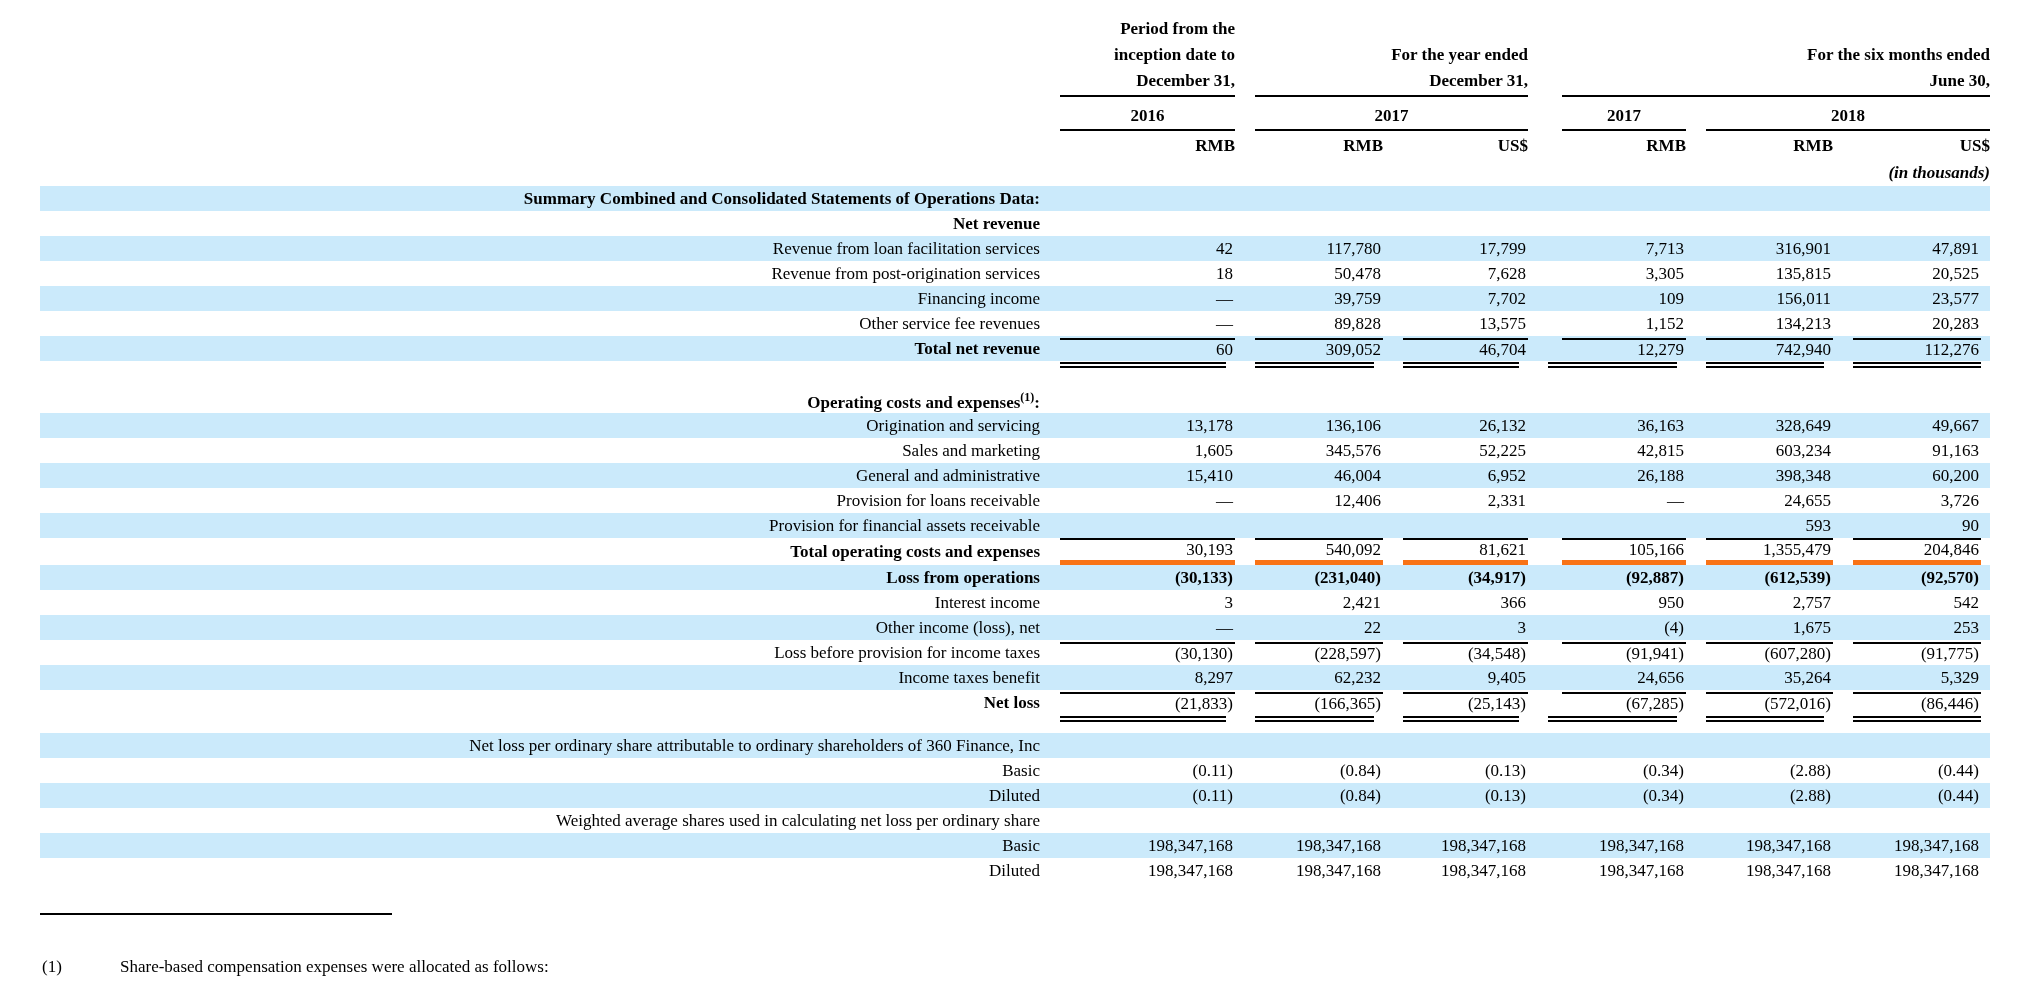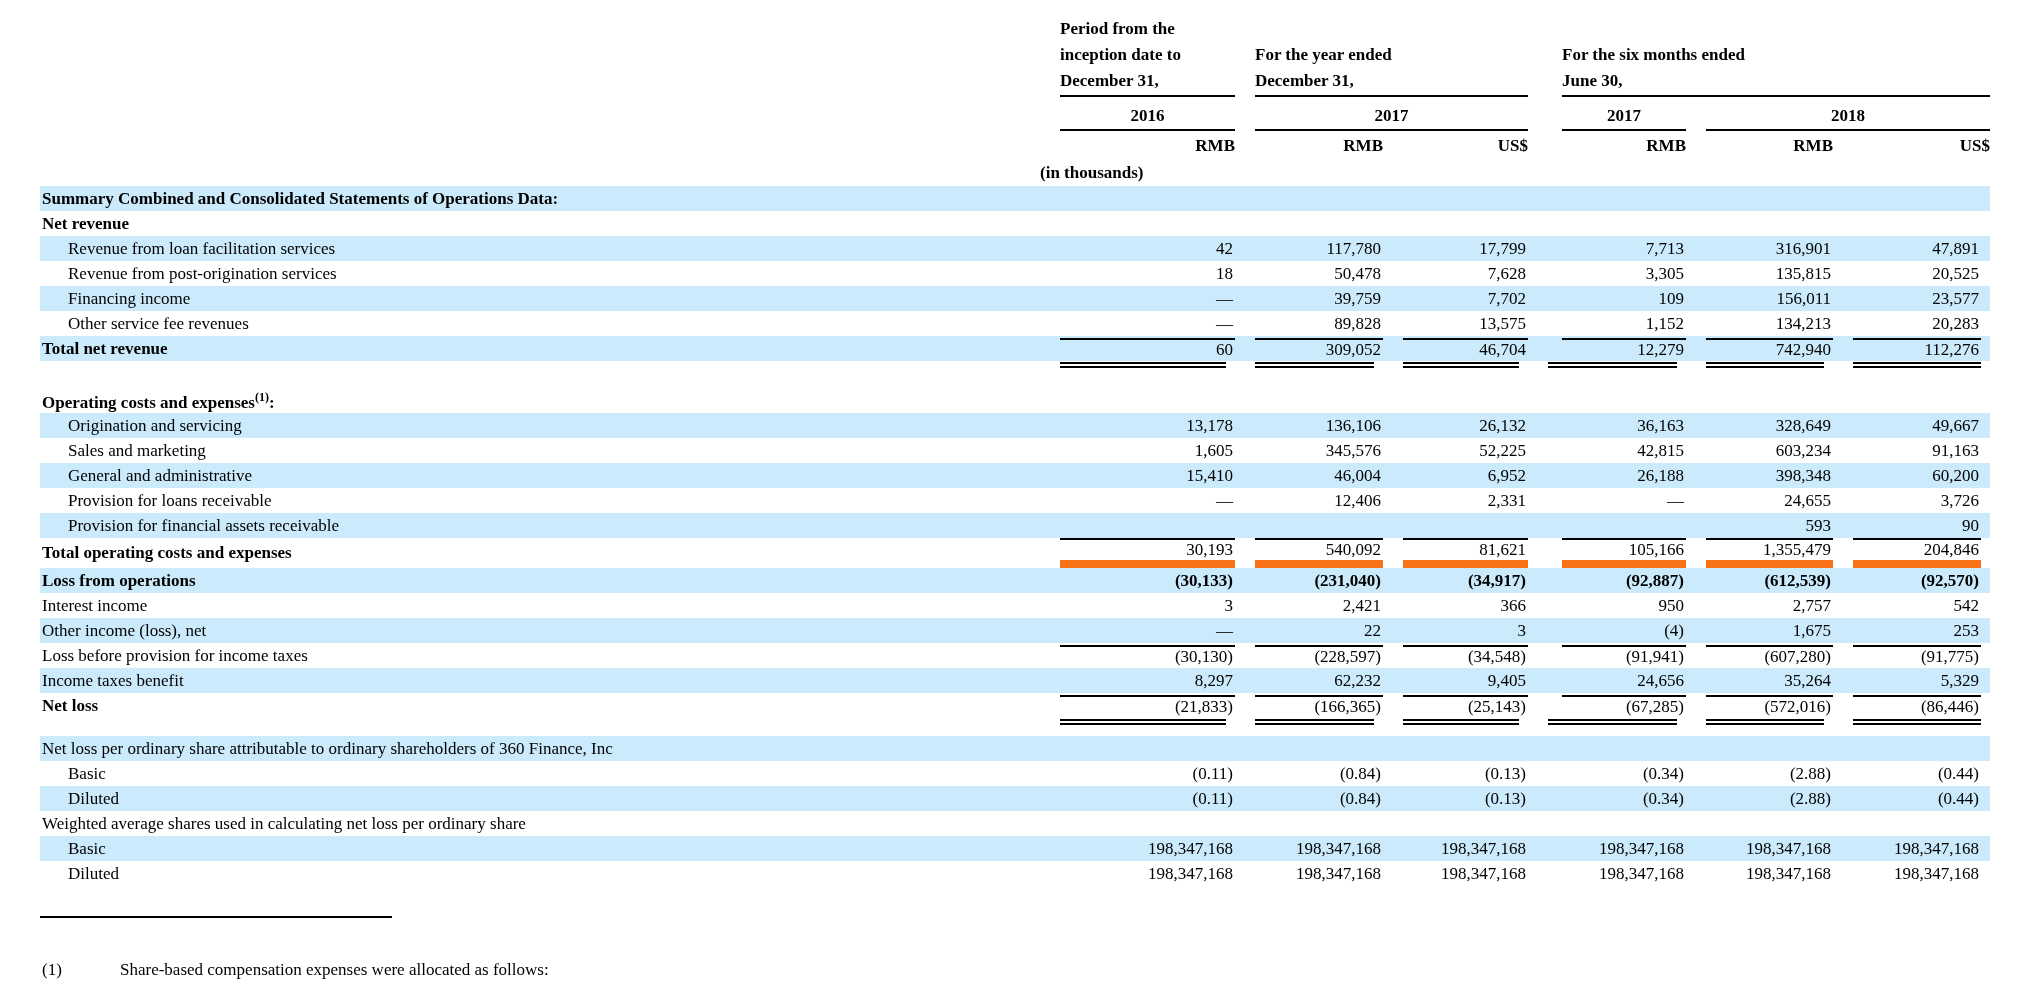--- a/index.html
+++ b/index.html
@@ -1,37 +1,37 @@
 <!DOCTYPE html>
 <html><head>
 <meta charset="utf-8">
 <style>
   html,body{margin:0;padding:0;background:#ffffff;}
   body{width:2036px;height:996px;overflow:hidden;font-family:"Liberation Serif","DejaVu Serif",serif;color:#000;}
   .page{width:2036px;height:996px;position:relative;}
   table{border-collapse:collapse;table-layout:fixed;width:1950px;margin:16px 0 0 40px;font-size:17px;}
   td{padding:0;}
   thead td{vertical-align:bottom;}
-  .grp .ginner{border-bottom:2px solid #000;font-weight:bold;text-align:left;line-height:26px;padding-bottom:1px;}
+  .grp .ginner{border-bottom:2px solid #000;font-weight:bold;text-align:right;line-height:26px;padding-bottom:1px;}
   .yr .yinner{border-bottom:2px solid #000;font-weight:bold;text-align:center;line-height:27px;margin-top:5px;}
   .h-cur td{font-weight:bold;line-height:29px;}
-  .units{font-weight:bold;text-align:left;line-height:26px;}
+  .units{font-weight:bold;text-align:right;line-height:26px;font-style:italic;}
   tbody td{height:25px;vertical-align:middle;}
   tr.tall td{height:34px;vertical-align:bottom;}
   .hl td{background:#CBEAFB;}
-  .lbl{text-align:left;padding-left:2px;}
+  .lbl{text-align:right;padding-left:2px;}
   .ind .lbl{padding-left:28px;}
   .b .lbl{font-weight:bold;}
   .bv .val .iv{font-weight:bold;}
   .val{text-align:right;padding-left:20px;}
   .val.c4{padding-left:34px;}
   .iv{padding-right:2px;min-height:1px;}
   .val.c6 .iv{margin-right:9px;}
   .rt .val .iv{border-top:2px solid #000;}
-  .rbs .val .iv{border-bottom:8px solid #f97316;}
+  .rbs .val .iv{border-bottom:5px solid #f97316;}
   .dbl-row td{height:10px;background:#fff;vertical-align:top;}
   .dbl{height:6px;box-sizing:border-box;border-top:2px solid #000;border-bottom:2px solid #000;margin-top:1px;margin-right:9px;}
   .dbl-row .val{padding-left:20px;}
   .sp td{height:8px;background:#fff;}
   sup{font-size:12px;line-height:0;}
   .footnote-rule{width:352px;height:2px;background:#000;margin:30px 0 0 40px;}
   .footnote{display:flex;margin:42px 0 0 42px;font-size:17px;}
   .footnote .marker{width:78px;flex:0 0 78px;}
 </style>
 </head>

